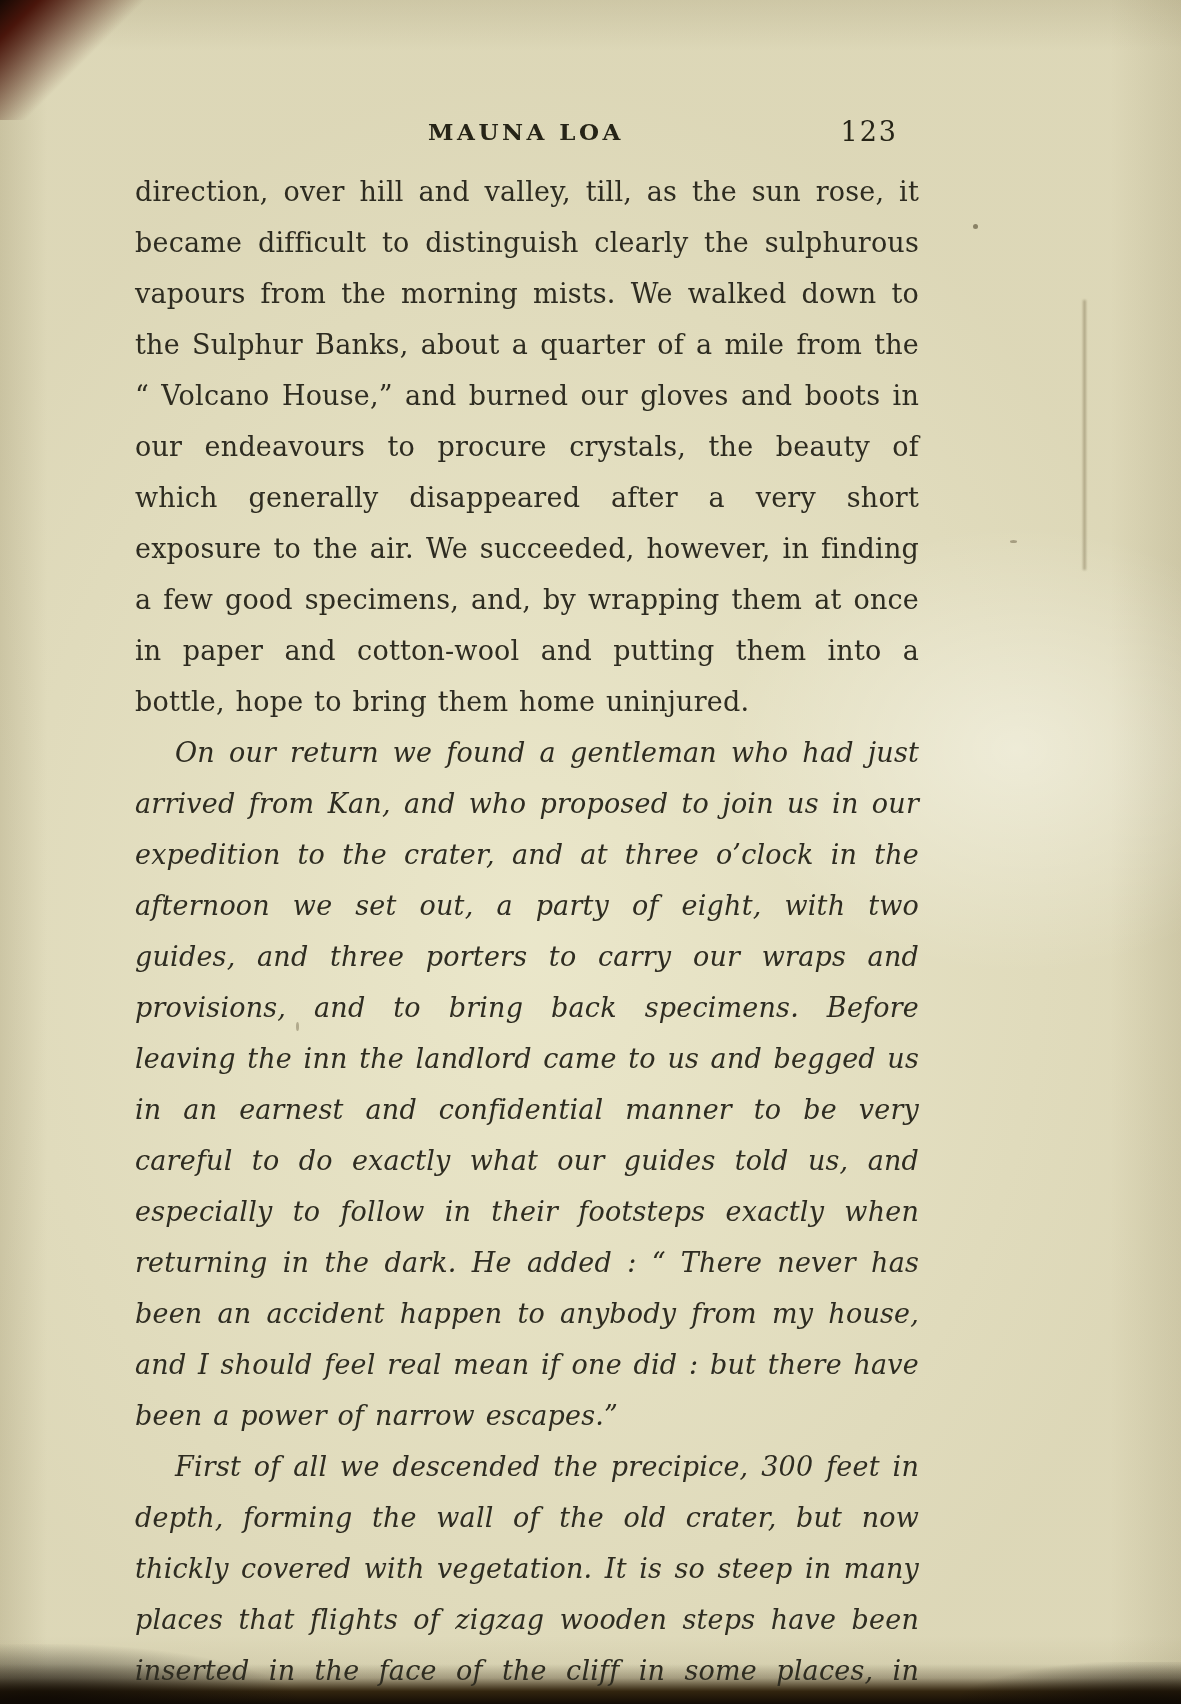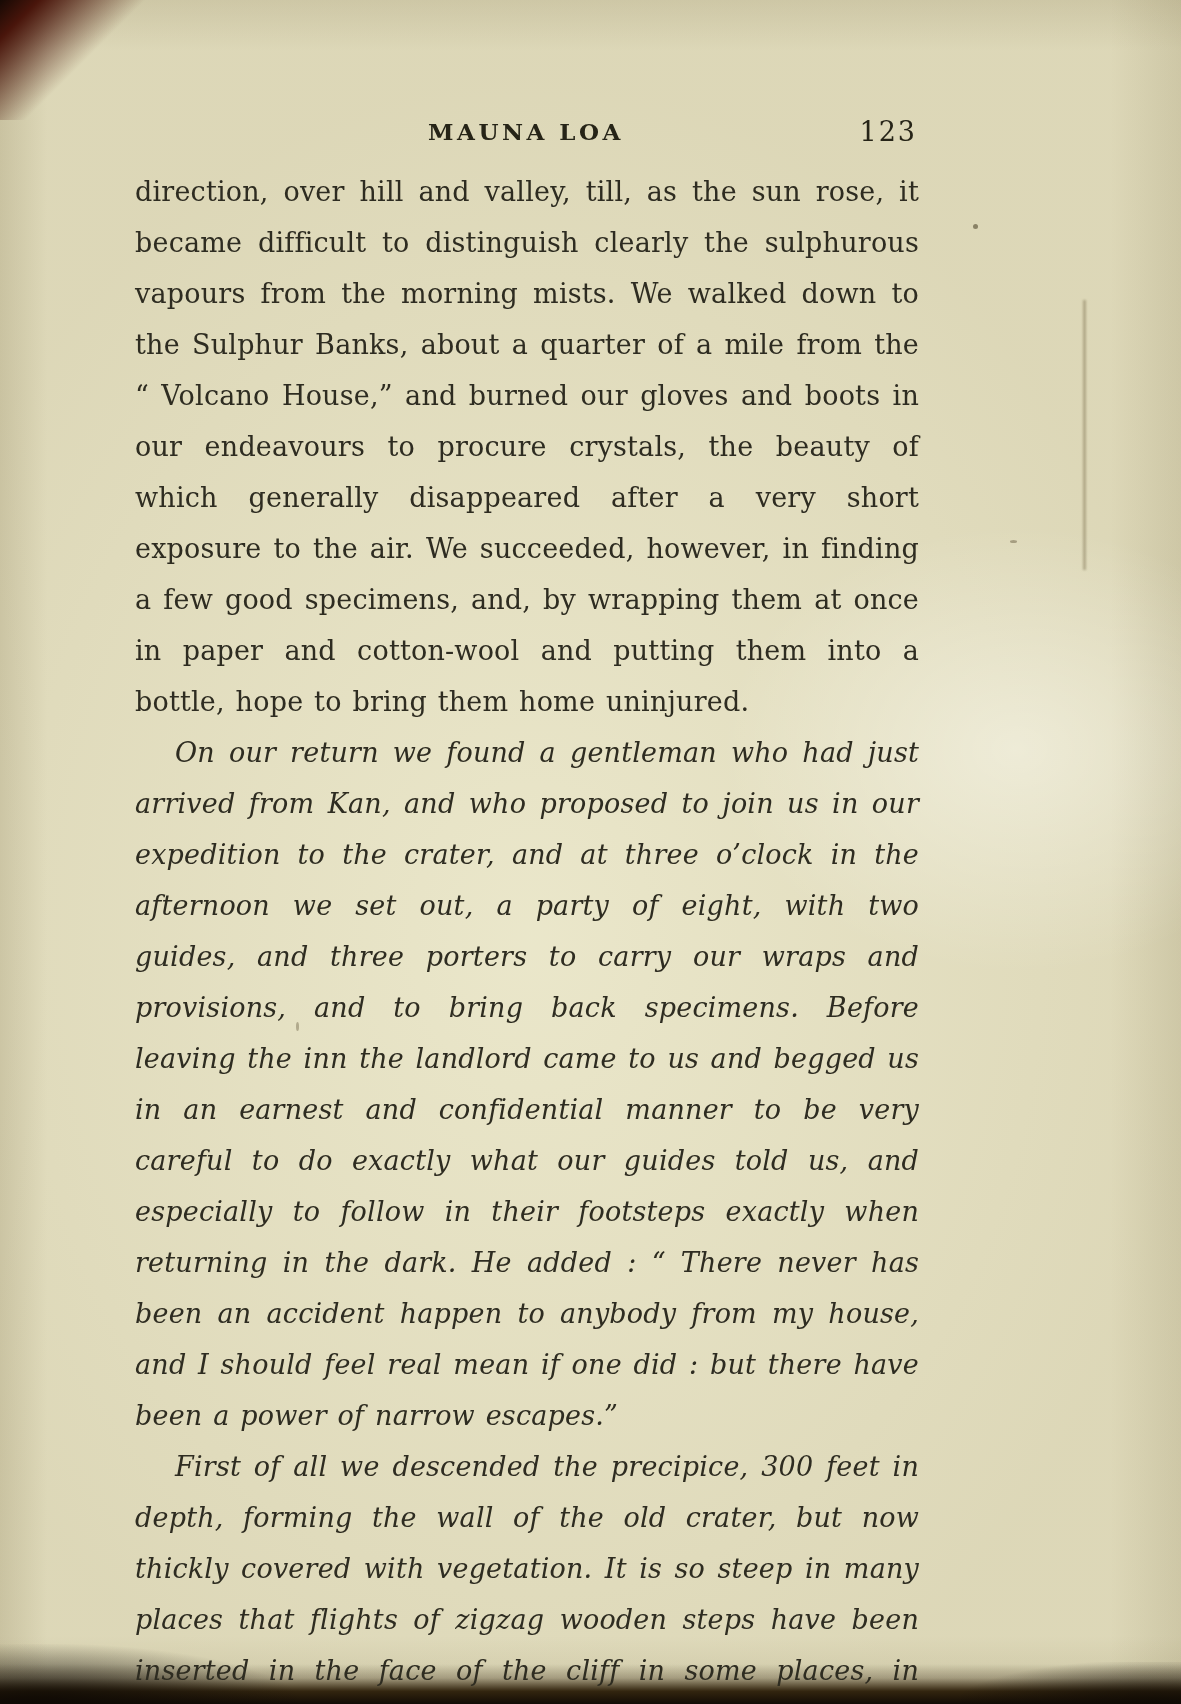--- a/index.html
+++ b/index.html
@@ -91,21 +91,21 @@
     position: absolute;
     left: 50%; top: 2px;
     transform: translateX(-50%);
     font-size: 23px;
     font-weight: 700;
     letter-spacing: 3.5px;
     white-space: nowrap;
   }
   .page-number {
     position: absolute;
-    right: 0; top: 0;
+    right: 19px; top: 0;
     font-size: 27px;
     letter-spacing: 2px;
   }
   
   .text-block {
     position: absolute;
     left: 135px; top: 166px;
     width: 784px;
     color: #2e2c21;
     font-size: 27px;

